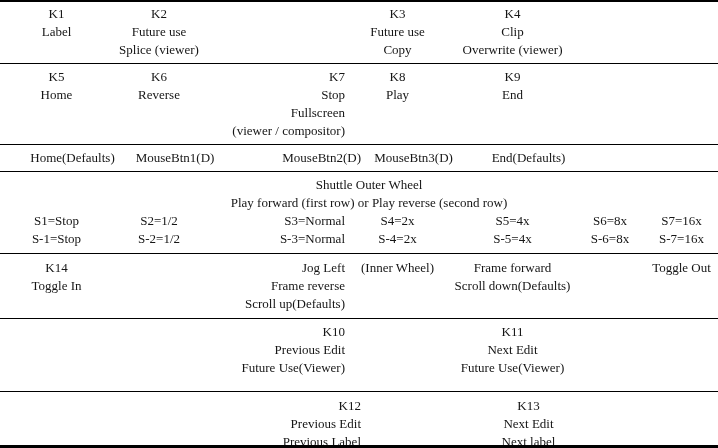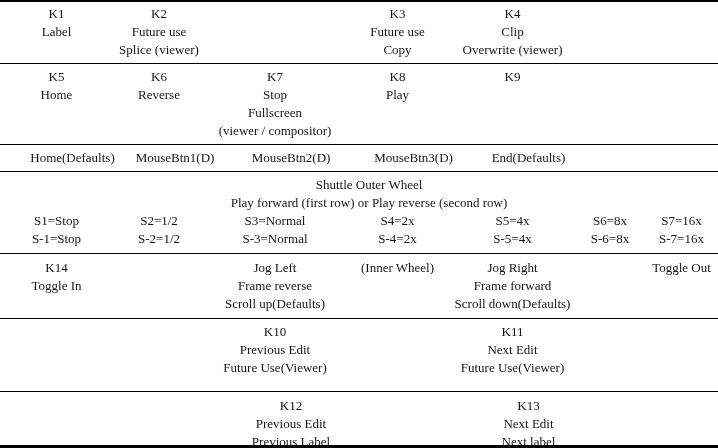--- a/index.html
+++ b/index.html
@@ -24,21 +24,21 @@
   }
   .b1 { padding: 3px 0 4px; }
   .b2 { padding: 4px 0; }
   .b3 { padding: 4px 16px; }
   .b4 { padding: 4px 0 5px; }
   .b5 { padding: 5px 0; }
   .b6 { padding: 4px 0 14px; }
   .b7 { padding: 5px 0 3px; border-bottom: none; margin-left: 16px; }
   .cell { text-align: center; }
   .span { grid-column: 1 / -1; text-align: center; padding-left: 20px; }
-  .c1 { grid-column: 1; } .c2 { grid-column: 2; } .c3 { grid-column: 3; }
+  .c1 { grid-column: 1; } .c2 { grid-column: 2; } .c3 { grid-column: 3; text-align: right; }
   .c4 { grid-column: 4; } .c5 { grid-column: 5; } .c6 { grid-column: 6; }
   .c7 { grid-column: 7; }
   .r1 { grid-row: 1; }
   .ln { white-space: nowrap; }
 </style>
 </head>
 <body>
 
 <div class="page">
 
@@ -78,20 +78,21 @@
       <div class="ln">Stop</div>
       <div class="ln">Fullscreen</div>
       <div class="ln">(viewer / compositor)</div>
     </div>
     <div class="cell c4">
       <div class="ln">K8</div>
       <div class="ln">Play</div>
     </div>
     <div class="cell c5">
       <div class="ln">K9</div>
+      <div class="ln">End</div>
     </div>
   </div>
 
   <div class="band b3">
     <div class="cell c1 ln">Home(Defaults)</div>
     <div class="cell c2 ln">MouseBtn1(D)</div>
     <div class="cell c3 ln">MouseBtn2(D)</div>
     <div class="cell c4 ln">MouseBtn3(D)</div>
     <div class="cell c5 ln">End(Defaults)</div>
   </div>
@@ -120,21 +121,20 @@
       <div class="ln">K14</div>
       <div class="ln">Toggle In</div>
     </div>
     <div class="cell c3 r1">
       <div class="ln">Jog Left</div>
       <div class="ln">Frame reverse</div>
       <div class="ln">Scroll up(Defaults)</div>
     </div>
     <div class="cell c4 r1 ln">(Inner Wheel)</div>
     <div class="cell c5 r1">
-      <div class="ln">Jog Right</div>
       <div class="ln">Frame forward</div>
       <div class="ln">Scroll down(Defaults)</div>
     </div>
     <div class="cell c7 r1">
       <div class="ln">Toggle Out</div>
     </div>
   </div>
 
   <div class="band b6">
     <div class="cell c3 r1">

